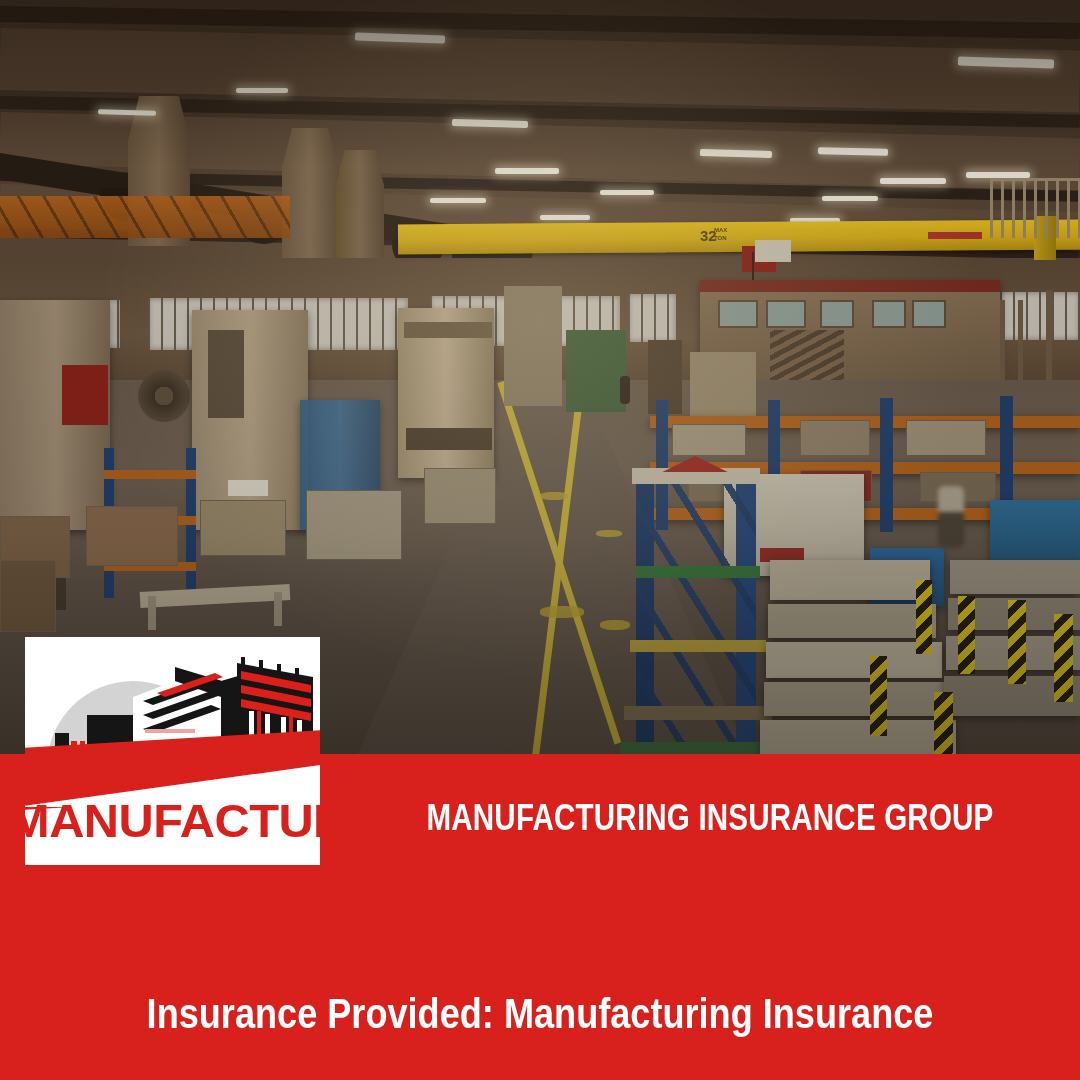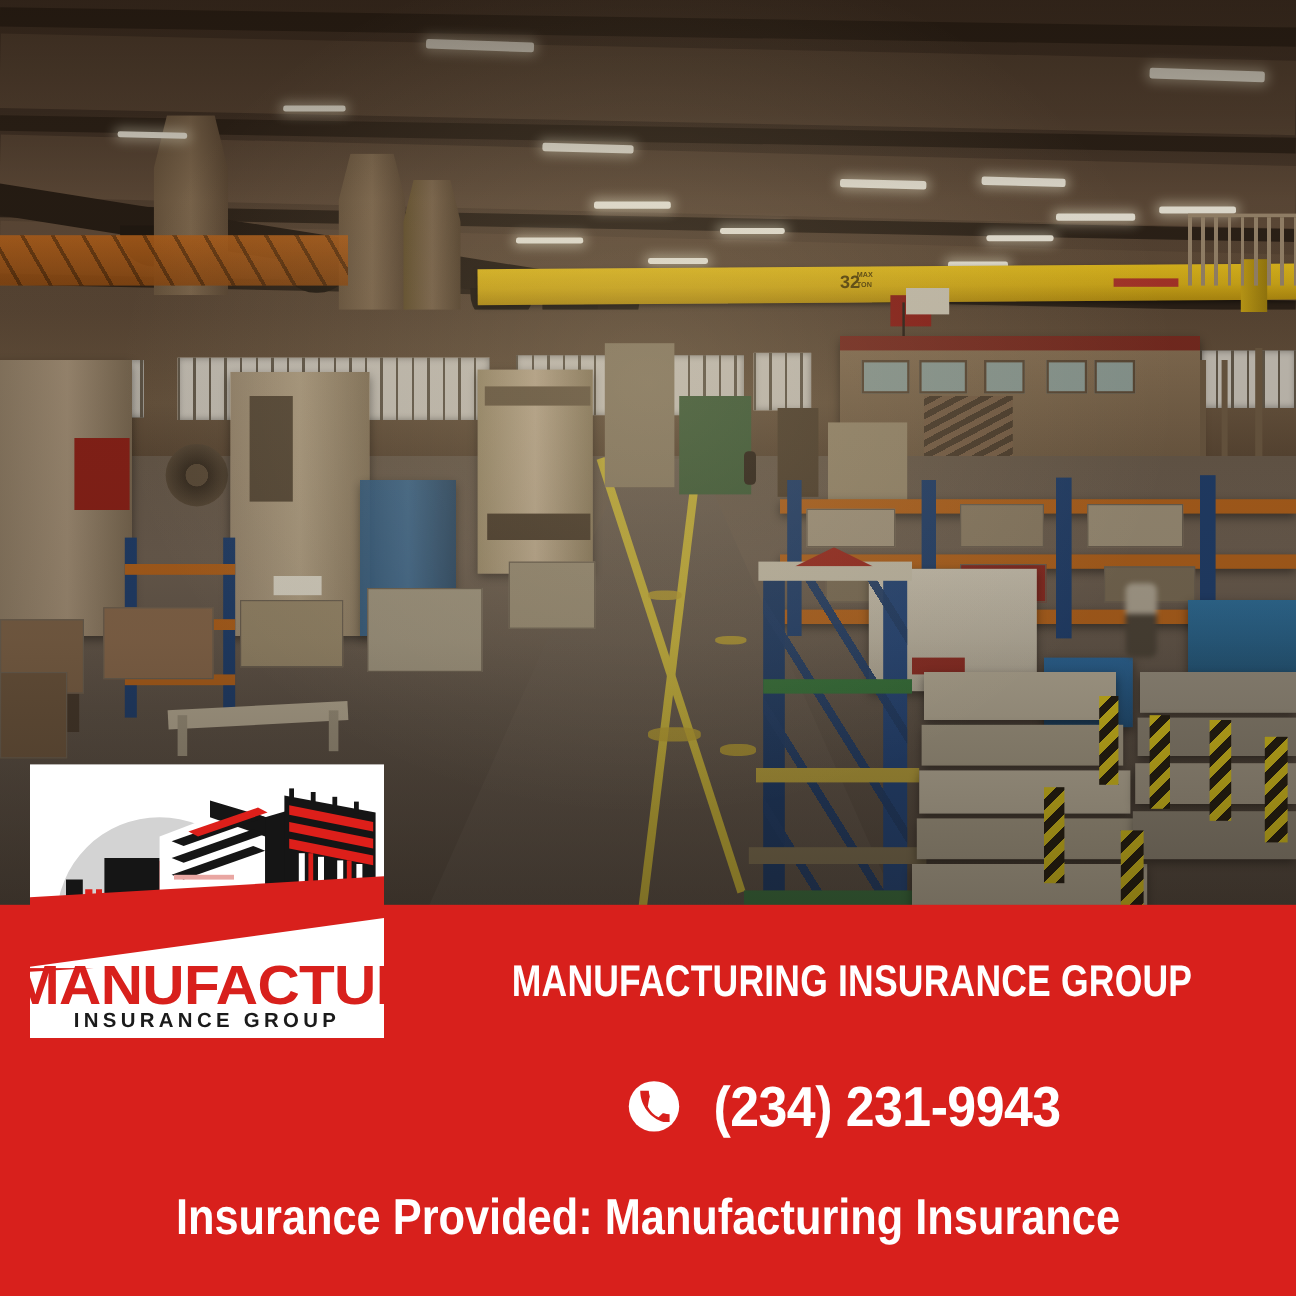--- a/index.html
+++ b/index.html
@@ -415,28 +415,20 @@
     <div class="hazard" style="left:870px;top:656px;width:17px;height:80px;"></div>
     <div class="hazard" style="left:934px;top:692px;width:19px;height:68px;"></div>
 
     <div id="grade"></div>
   </div>
 
   <div id="banner">
 
     <div id="company-title">MANUFACTURING INSURANCE GROUP</div>
 
-    <div id="phone-row">
-      <span id="phone-icon">
-        <svg viewBox="0 0 24 24" aria-hidden="true">
-          <path fill="#d8201c" d="M6.6 10.8c1.8 3.5 4.8 6.4 8.3 8.2l2.8-2.8c.35-.35.85-.45 1.3-.3 1.4.47 2.9.72 4.4.72.65 0 1.2.55 1.2 1.2V22c0 .65-.55 1.2-1.2 1.2C11.9 23.2 0.8 12.1 0.8 -1.6c0-.65.55-1.2 1.2-1.2h4.2c.65 0 1.2.55 1.2 1.2 0 1.55.25 3.05.72 4.45.14.45.04.95-.32 1.3L6.6 10.8z" transform="translate(0.6 1.4)"></path>
-        </svg>
-      </span>
-      <span id="phone-number">(234) 231-9943</span>
-    </div>
 
     <div id="provided-line">Insurance Provided: Manufacturing Insurance</div>
   </div>
 
   <div id="logo-box">
 
     <div id="logo-art">
       <svg viewBox="0 0 295 130" width="295" height="130" aria-hidden="true">
 
         <path d="M22 130 A86 86 0 0 1 194 130 Z" fill="#d3d3d3"></path>
@@ -479,16 +471,15 @@
         <rect x="164" y="104" width="16" height="26" fill="#dd1f1a"></rect>
         <rect x="120" y="92" width="50" height="4" fill="#e9a6a2"></rect>
       </svg>
     </div>
 
     <div id="logo-redband"></div>
     <div id="logo-whitewedge"></div>
 
     <div id="logo-word">MANUFACTURING</div>
 
-    <div id="logo-sub">INSURANCE GROUP</div>
   </div>
 
 </div>
 
 </body></html>

